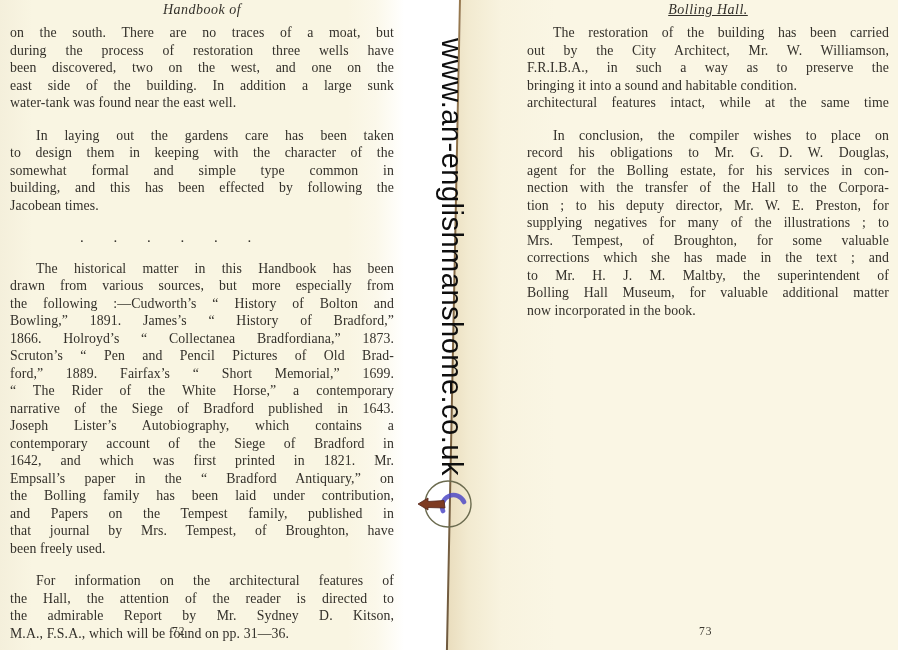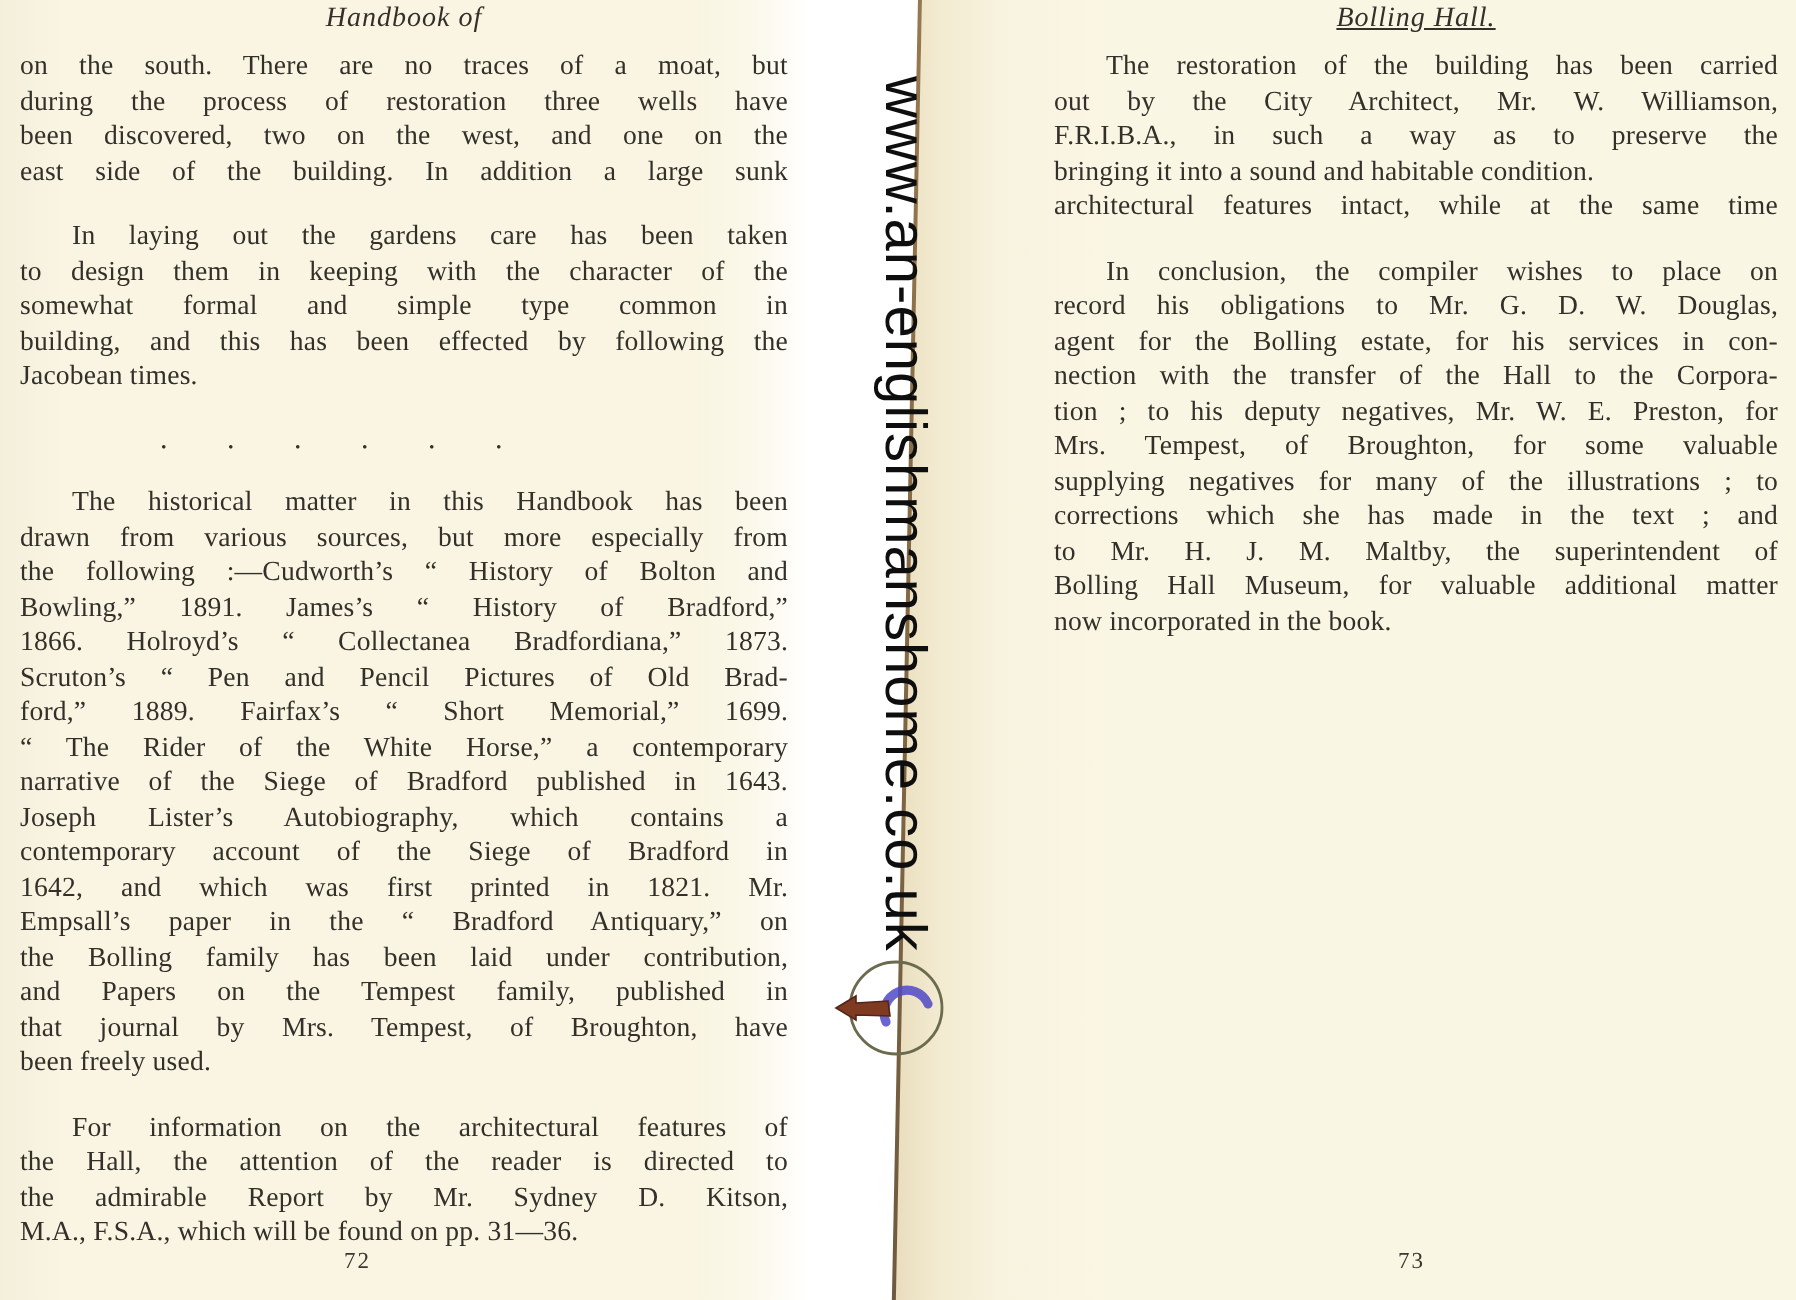--- a/index.html
+++ b/index.html
@@ -89,20 +89,21 @@
 
   <div class="running-head head-left">Handbook of</div>
   <div class="running-head head-right">Bolling Hall.</div>
 
   <div class="textblock tb-left">
       <div class="para">
         <div class="line">on the south.  There are no traces of a moat, but</div>
         <div class="line">during the process of restoration three wells have</div>
         <div class="line">been discovered, two on the west, and one on the</div>
         <div class="line">east side of the building.  In addition a large sunk</div>
+        <div class="line last">water-tank was found near the east well.</div>
       </div>
       <div class="para">
         <div class="line indent">In laying out the gardens care has been taken</div>
         <div class="line">to design them in keeping with the character of the</div>
         <div class="line">somewhat formal and simple type common in</div>
         <div class="line">building, and this has been effected by following the</div>
         <div class="line last">Jacobean times.</div>
       </div>
       <div class="dots-row">. . . . . .</div>
       <div class="para">
@@ -137,23 +138,23 @@
         <div class="line">out by the City Architect, Mr. W. Williamson,</div>
         <div class="line">F.R.I.B.A., in such a way as to preserve the</div>
         <div class="line last">bringing it into a sound and habitable condition.</div>
         <div class="line">architectural features intact, while at the same time</div>
       </div>
       <div class="para">
         <div class="line indent">In conclusion, the compiler wishes to place on</div>
         <div class="line">record his obligations to Mr. G. D. W. Douglas,</div>
         <div class="line">agent for the Bolling estate, for his services in con-</div>
         <div class="line">nection with the transfer of the Hall to the Corpora-</div>
-        <div class="line">tion ; to his deputy negatives, Mr. W. E. Preston, for</div>
+        <div class="line">tion ; to his deputy director, Mr. W. E. Preston, for</div>
+        <div class="line">supplying negatives for many of the illustrations ; to</div>
         <div class="line">Mrs. Tempest, of Broughton, for some valuable</div>
-        <div class="line">supplying negatives for many of the illustrations ; to</div>
         <div class="line">corrections which she has made in the text ; and</div>
         <div class="line">to Mr. H. J. M. Maltby, the superintendent of</div>
         <div class="line">Bolling Hall Museum, for valuable additional matter</div>
         <div class="line last">now incorporated in the book.</div>
       </div>
     </div>
 
   <div class="pagenum pn-left">72</div>
   <div class="pagenum pn-right">73</div>
 

